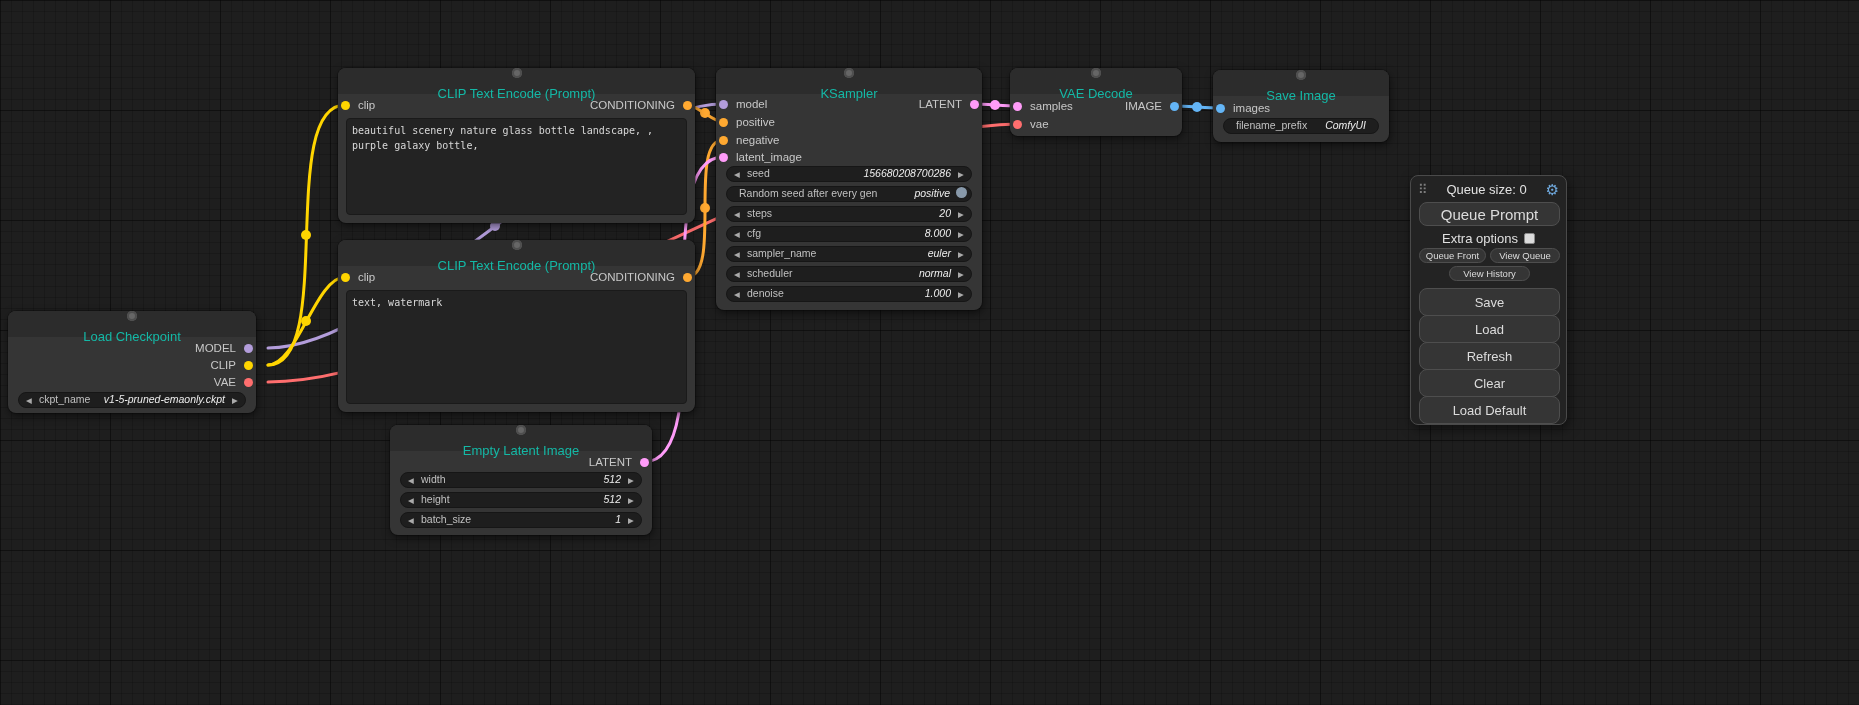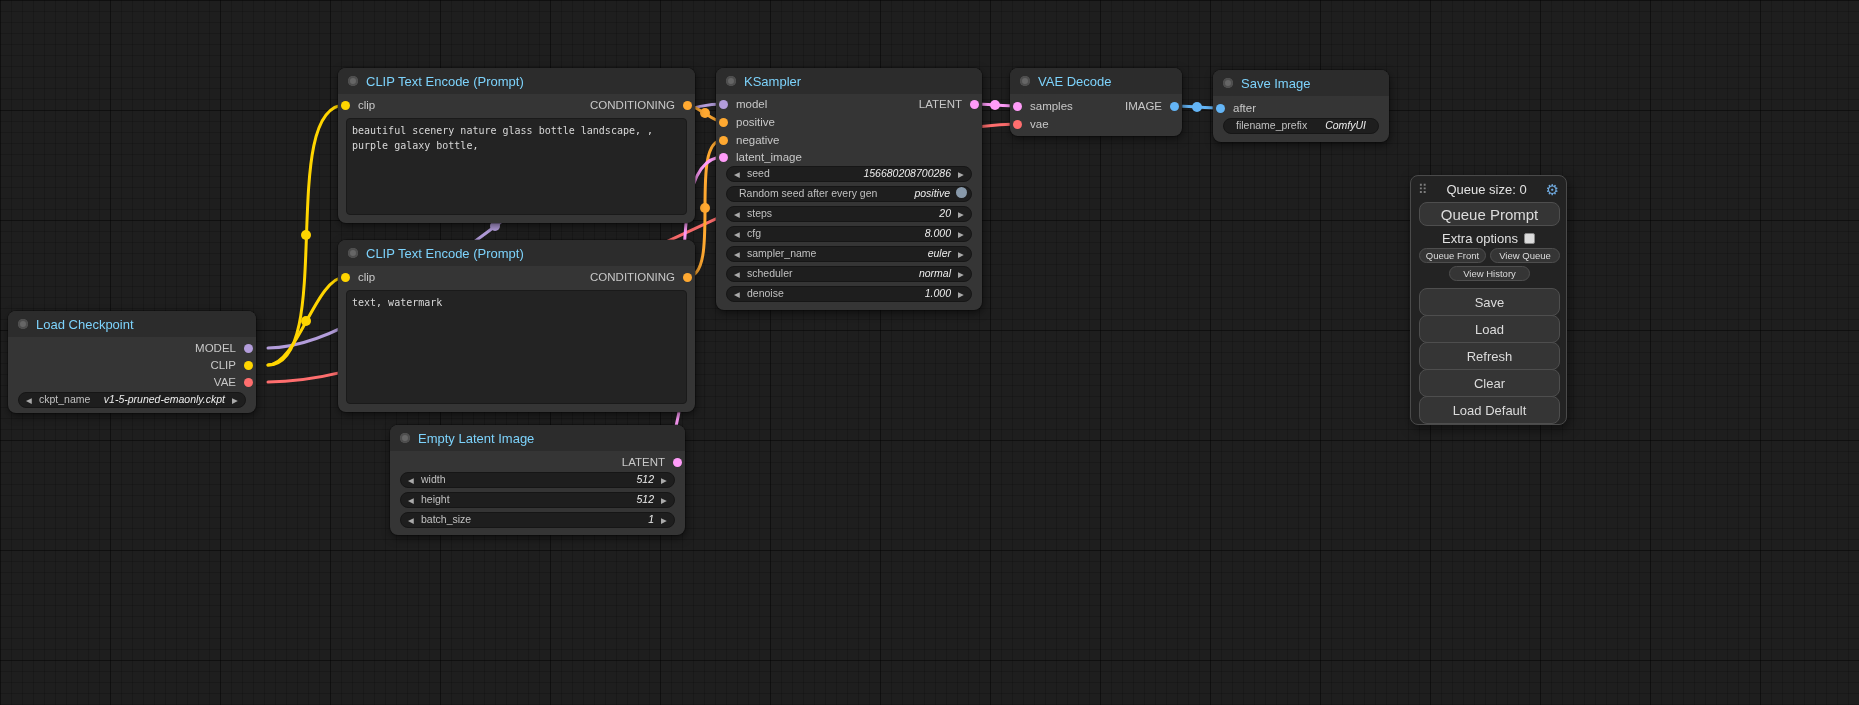--- a/index.html
+++ b/index.html
@@ -23,21 +23,21 @@
 
   .node {
     position: absolute; z-index: 2;
     background: #353535; border-radius: 8px;
     box-shadow: 1px 3px 9px rgba(0,0,0,0.55), 0 0 0 1px rgba(0,0,0,0.25);
   }
   .ntitle {
     position: absolute; top: 0; left: 0; right: 0; height: 26px;
     background: #2c2c2c; border-radius: 8px 8px 0 0;
     display: flex; align-items: center; gap: 8px; padding: 0 10px;
-    font-size: 13px; color: #7dd3fc;
+    font-size: 13px; color: #14b8a6; flex-direction: column;
   }
   .tdot {
     width: 10px; height: 10px; border-radius: 50%; flex: none;
     background: #666; box-shadow: inset 0 0 0 2px #4e4e4e;
   }
   .slot-row {
     position: absolute; left: 0; right: 0; height: 18px;
     display: flex; align-items: center;
     font-size: 11.5px; color: #c8c8c8;
   }
@@ -174,21 +174,21 @@
     </div>
     <div class="slot-row" style="top:28px">
       <span class="dot in" style="background: rgb(255, 213, 0);"></span>
       <span>clip</span>
       <span class="out-label">CONDITIONING</span>
       <span class="dot out" style="background: rgb(255, 169, 49);"></span>
     </div>
     <div class="prompt-box" style="top:50px;height:114px">text, watermark</div>
   </div>
 
-  <div class="node" style="left:390px;top:425px;width:295px;height:110px">
+  <div class="node" style="left:390px;top:425px;width:262px;height:110px">
     <div class="ntitle">
       <span class="tdot"></span>
       <span>Empty Latent Image</span>
     </div>
     <div class="slot-row" style="top:28px">
       <span class="out-label">LATENT</span>
       <span class="dot out" style="background: rgb(255, 156, 249);"></span>
     </div>
     <div class="widget" style="top:47px">
       <span class="warrow">◀</span>
@@ -293,21 +293,21 @@
     </div>
   </div>
 
   <div class="node" style="left:1213px;top:70px;width:176px;height:72px">
     <div class="ntitle">
       <span class="tdot"></span>
       <span>Save Image</span>
     </div>
     <div class="slot-row" style="top:29px">
       <span class="dot in" style="background: rgb(100, 181, 246);"></span>
-      <span>after</span>
+      <span>images</span>
     </div>
     <div class="widget noarrow" style="top:48px">
       <span class="wname">filename_prefix</span>
       <span class="wvalue">ComfyUI</span>
     </div>
   </div>
 
   <div id="menu">
     <div class="mhead">
       <span class="drag">⠿</span>

